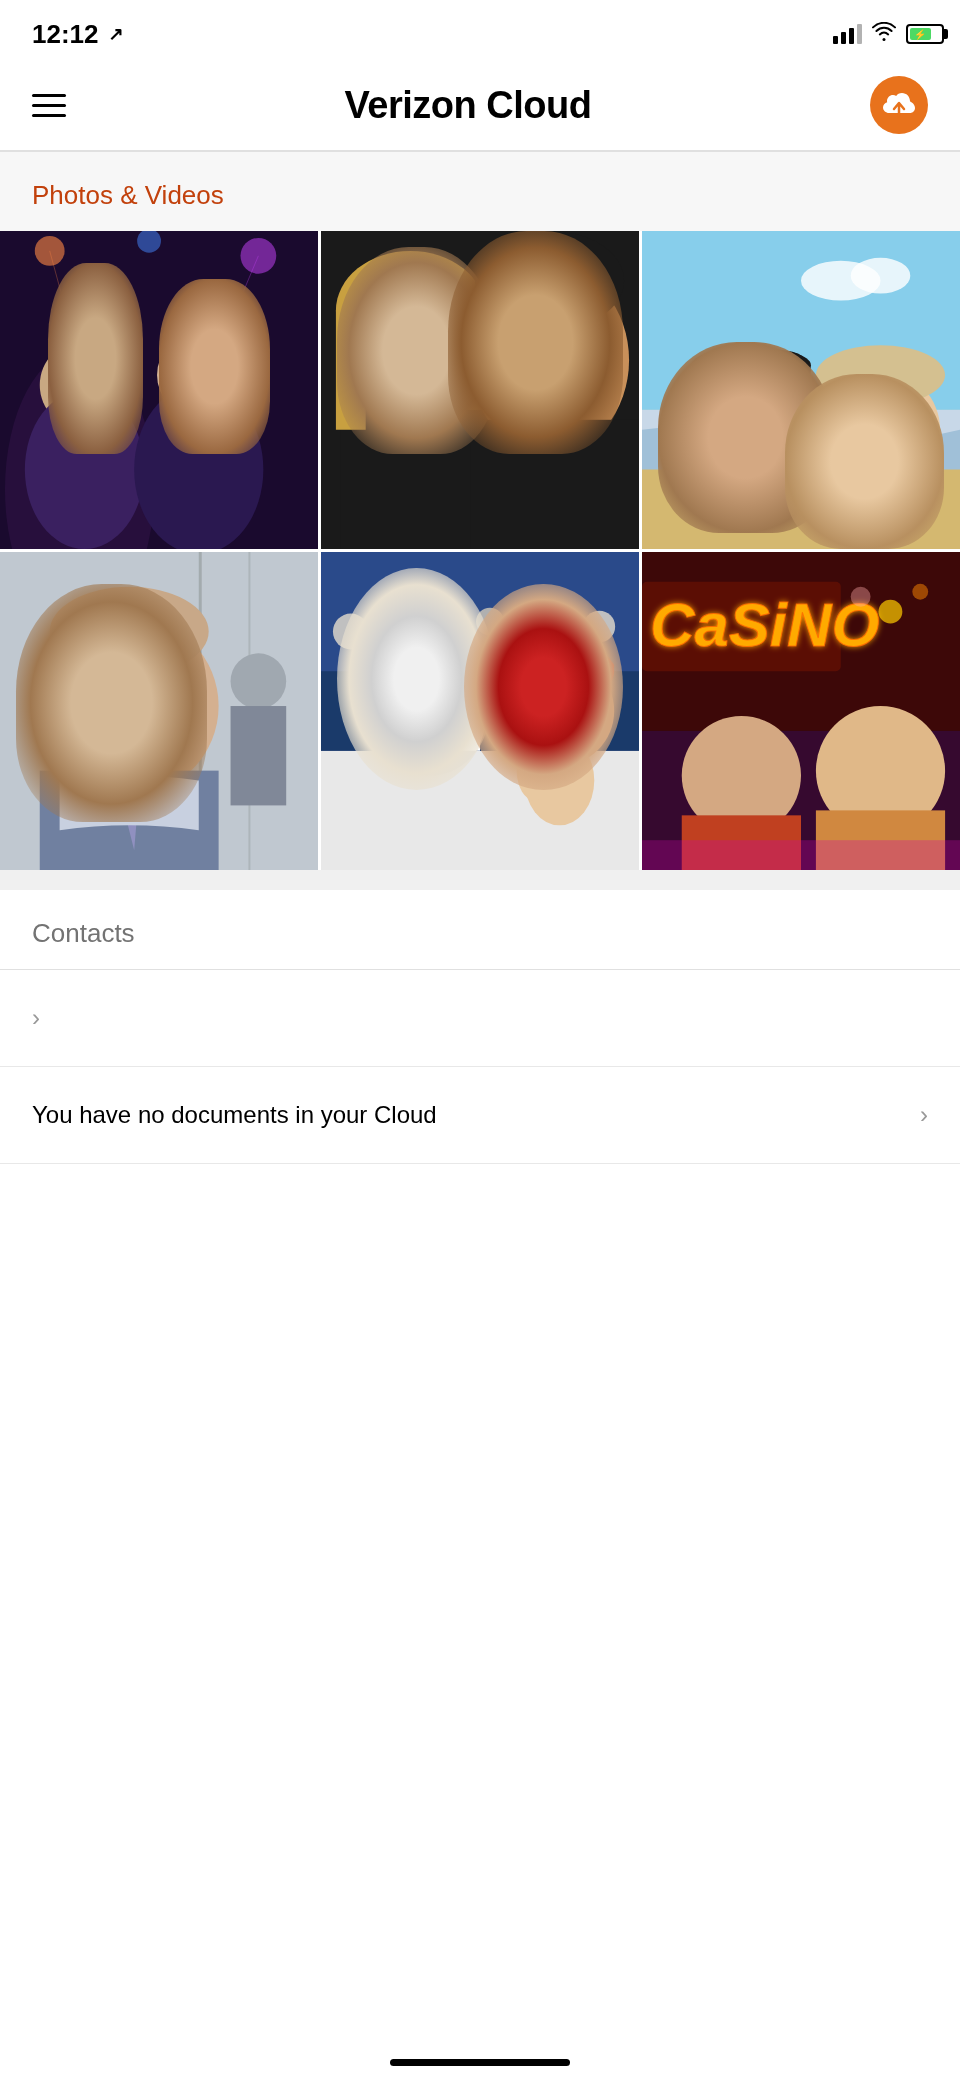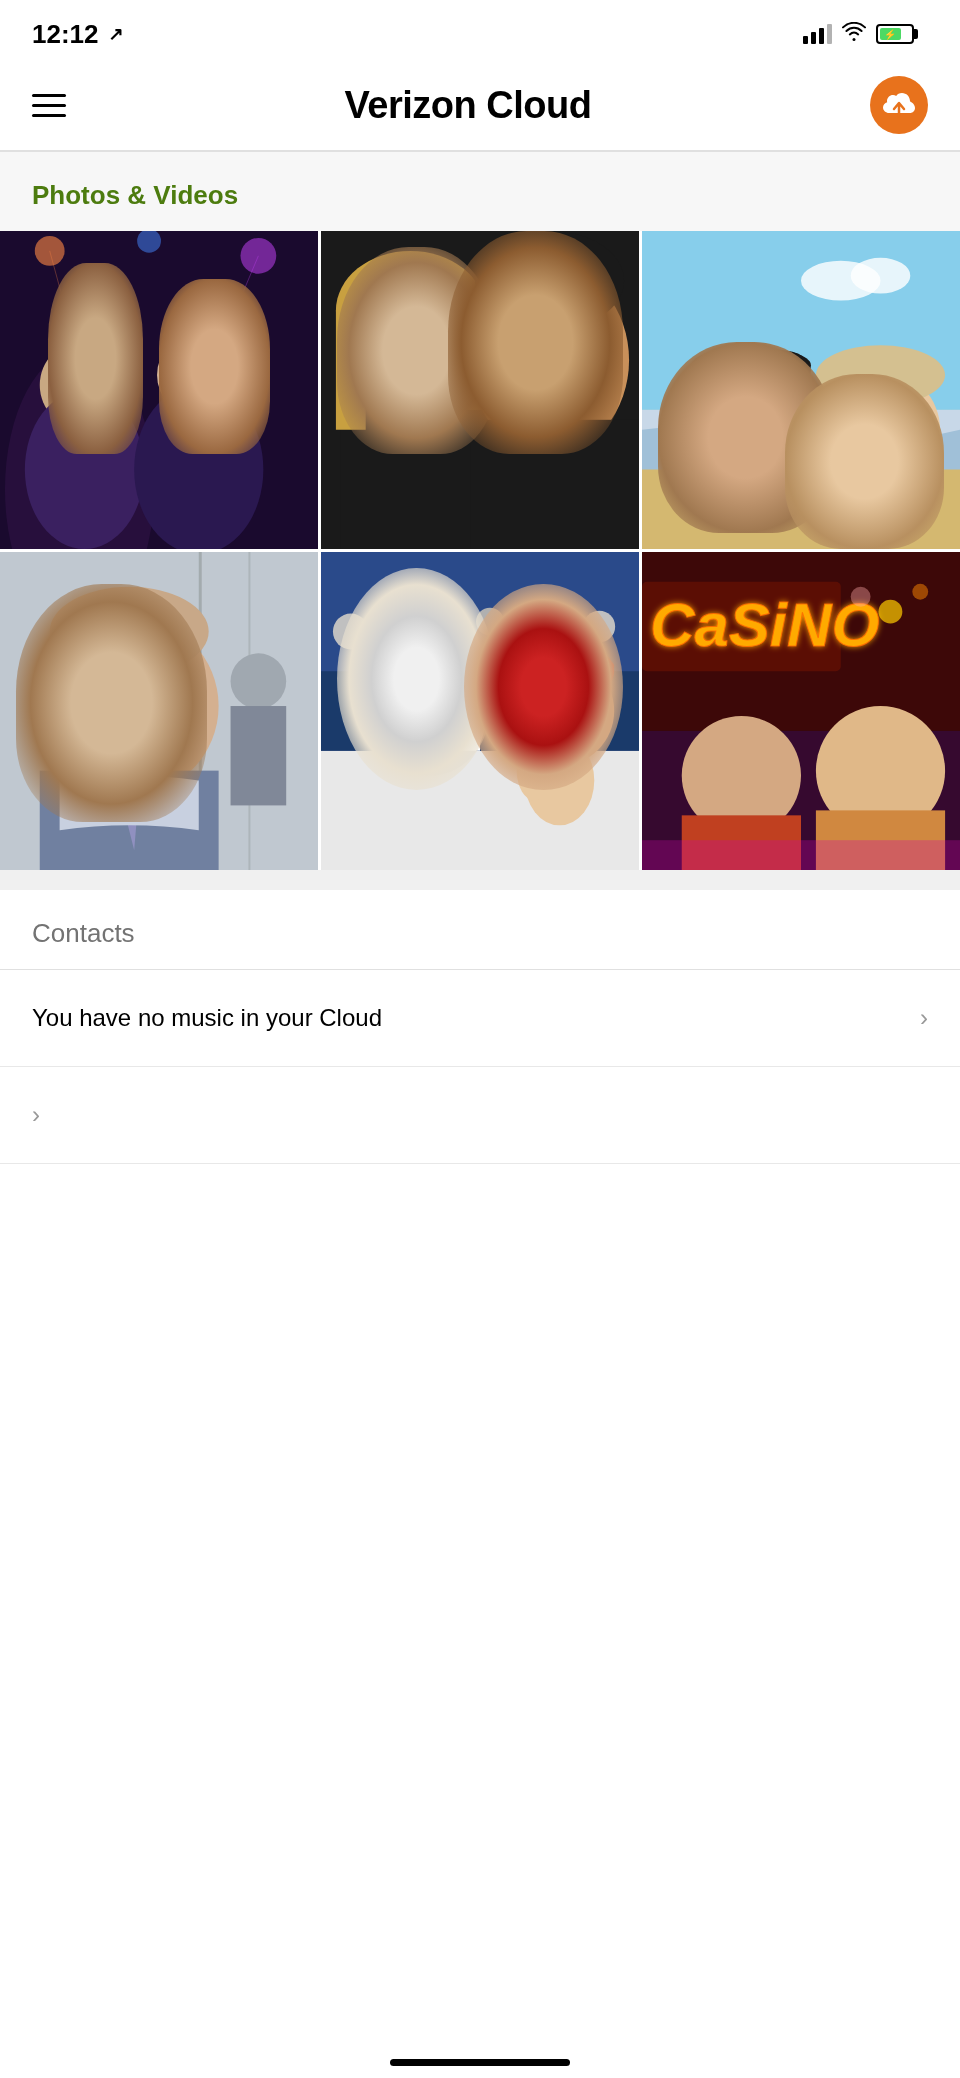--- a/index.html
+++ b/index.html
@@ -16,21 +16,21 @@
       font-family: -apple-system, BlinkMacSystemFont, 'Helvetica Neue', Arial, sans-serif;
       color: #000000;
       overflow-x: hidden;
     }
 
     
     .status-bar {
       display: flex;
       justify-content: space-between;
       align-items: center;
-      padding: 18px 46px 10px 32px;
+      padding: 18px 16px 10px 32px;
       height: 60px;
     }
 
     .status-time {
       font-size: 26px;
       font-weight: 600;
       display: flex;
       align-items: center;
       gap: 6px;
     }
@@ -144,22 +144,22 @@
 
     .upload-icon-svg {
       width: 32px;
       height: 32px;
     }
 
     
     .section-header {
       padding: 28px 32px 20px 32px;
       font-size: 26px;
-      font-weight: 700;
-      color: #4d7c0f;
+      font-weight: 400;
+      color: #c2410c;
       background: #f7f7f7;
     }
 
     
     .photo-grid {
       display: grid;
       grid-template-columns: 1fr 1fr 1fr;
       gap: 3px;
       background: #fff;
     }
@@ -559,24 +559,24 @@
 </div>
 
 <div class="section-divider"></div>
 
 <div class="contacts-section">Contacts</div>
 
 <div style="height:1px; background:#e0e0e0;"></div>
 
 <div class="list-section">
   <div class="list-item">
-    <span class="list-item-text">You have no music in your Cloud</span>
     <span class="chevron-right">›</span>
   </div>
 
   <div class="list-item">
+    <span class="list-item-text">You have no documents in your Cloud</span>
     <span class="chevron-right">›</span>
   </div>
 </div>
 
 <div style="height: 900px; background:#ffffff;"></div>
 
 <div class="home-indicator"></div>
 
 </body></html>

